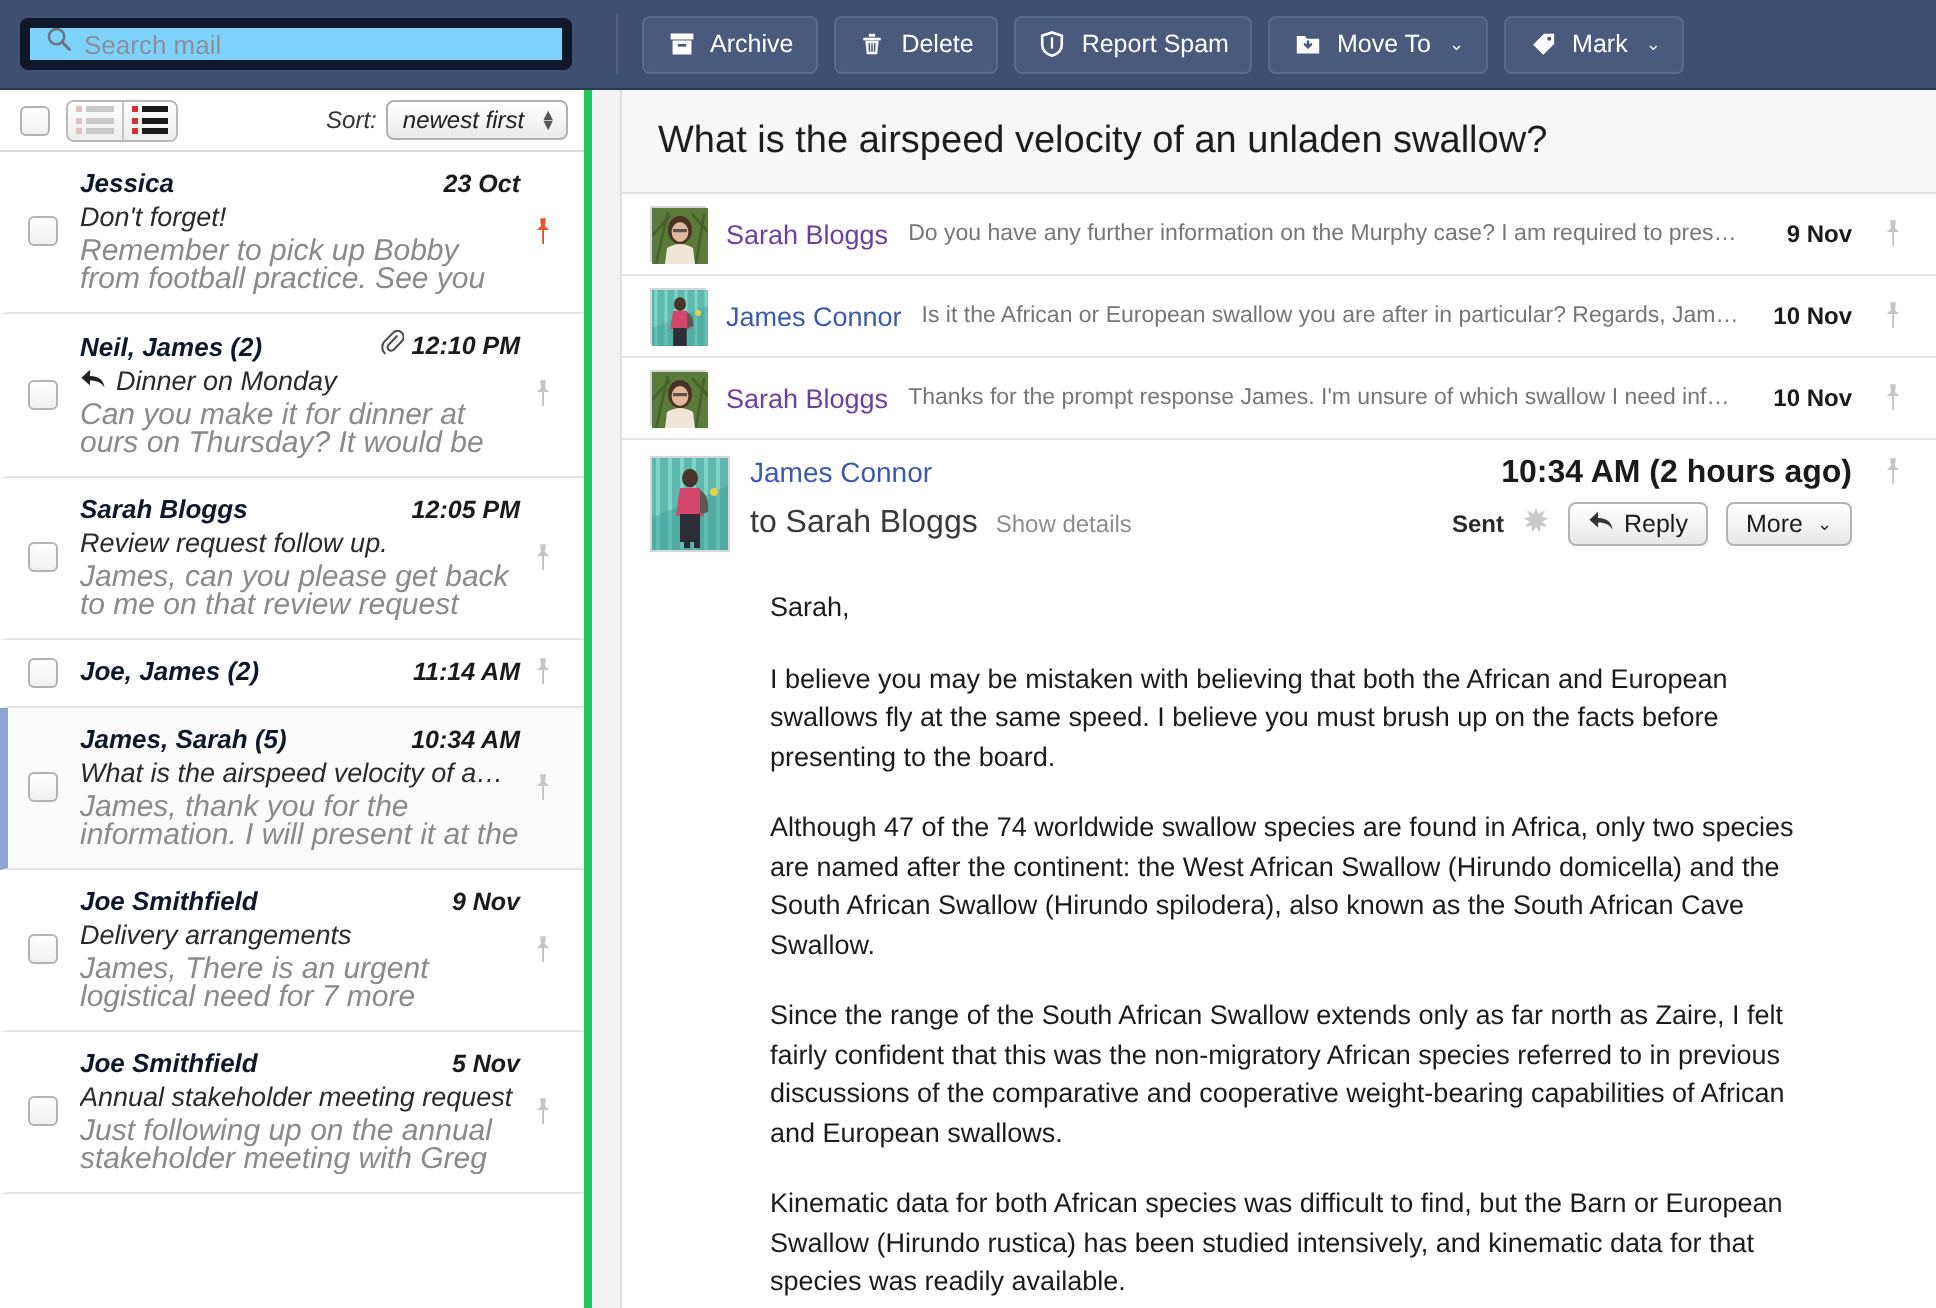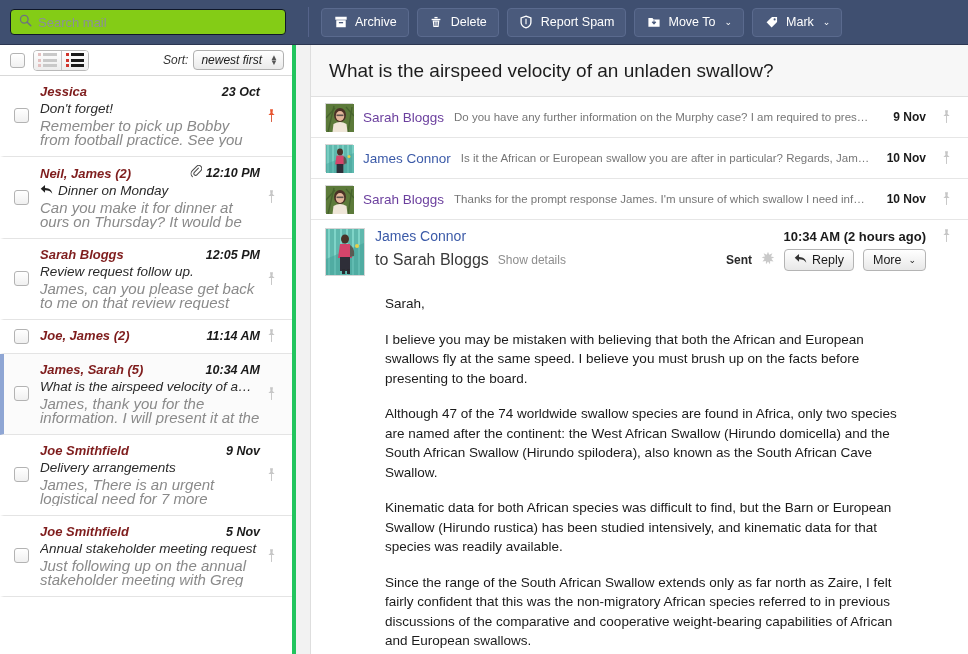--- a/index.html
+++ b/index.html
@@ -16,27 +16,27 @@
     background: #3f4f70;
     border-bottom: 1px solid #2b3651;
     display: flex;
     align-items: center;
     padding: 0 10px;
     gap: 0;
   }
   .search-wrap {
     width: 276px;
     height: 26px;
-    background: #84cc16;
+    background: #7dd3fc;
     border-radius: 4px;
     display: flex;
     align-items: center;
     padding: 0 8px;
     gap: 6px;
-    border: 1px solid #0f172a;
+    border: 5px solid #0f172a;
   }
   .search-input {
     border: none; outline: none; background: transparent;
     font-family: "Liberation Sans", sans-serif;
     font-size: 13px; color: #333; width: 100%;
   }
   .search-input::placeholder { color: #8b8f99; }
   .tb-divider {
     width: 1px; height: 30px; background: #55638a;
     margin: 0 12px 0 22px;
@@ -126,21 +126,21 @@
     cursor: pointer;
     position: relative;
   }
   .mail-item.selected {
     background: #fbfbfb;
     border-left-color: #8fa6d4;
   }
   .mi-cb-col { width: 26px; flex: none; display: flex; align-items: center; }
   .mi-main { flex: 1; min-width: 0; }
   .mi-top { display: flex; align-items: baseline; }
-  .mi-sender { font-size: 13px; font-weight: bold; color: #7f1d1d; }
+  .mi-sender { font-size: 13px; font-weight: bold; color: #0f172a; }
   .mi-meta { margin-left: auto; display: flex; align-items: center; gap: 4px; font-size: 12.5px; color: #1a1a1a; font-weight: bold; }
   .mi-subject {
     font-size: 13.5px; color: #2a2a2a; margin-top: 2px;
     white-space: nowrap; overflow: hidden; text-overflow: ellipsis;
     display: flex; align-items: center; gap: 5px;
   }
   .mi-snippet {
     font-size: 15px; color: #8a8a8a; margin-top: 3px;
     line-height: 14px; max-height: 28px; overflow: hidden;
   }
@@ -181,21 +181,21 @@
   }
   .msg-date { font-size: 12px; font-weight: bold; color: #1a1a1a; white-space: nowrap; }
   .msg-pin { width: 20px; flex: none; display: flex; justify-content: center; }
 
   .msg-open { padding: 8px 12px 0 14px; }
   .mo-head { display: flex; align-items: flex-start; gap: 10px; }
   .mo-av { width: 40px; height: 48px; flex: none; border: 1px solid #d6d6d6; }
   .mo-body { flex: 1; min-width: 0; }
   .mo-row1 { display: flex; align-items: baseline; }
   .mo-name { font-size: 14px; color: #3b5aa8; }
-  .mo-time { margin-left: auto; font-size: 13px; color: #1a1a1a; font-weight: bold; }
+  .mo-time { margin-left: auto; font-size: 16px; color: #1a1a1a; font-weight: bold; }
   .mo-row2 { display: flex; align-items: center; margin-top: 5px; gap: 9px; }
   .mo-to { font-size: 16px; color: #3a3a3a; }
   .mo-details { font-size: 12px; color: #8d8d8d; cursor: pointer; }
   .mo-sent { margin-left: auto; font-size: 12px; color: #2a2a2a; font-weight: bold; }
   .btn-lite {
     border: 1px solid #b4b4b4; border-radius: 4px;
     background: linear-gradient(#ffffff,#e8e8e8);
     height: 22px; padding: 0 9px;
     font-size: 12.5px; color: #1a1a1a;
     display: flex; align-items: center; gap: 5px;
@@ -638,18 +638,18 @@
               <path d="M4.4 1h3.2l-.5 4.2 2.3 2.2H2.6l2.3-2.2z" fill="#c6c6c6"></path>
               <rect x="5.6" y="7.4" width="0.9" height="7.6" fill="#bdbdbd"></rect>
             </svg>
         </div>
       </div>
 
       <div class="mail-body" id="mail-body">
           <p>Sarah,</p>
           <p>I believe you may be mistaken with believing that both the African and European swallows fly at the same speed. I believe you must brush up on the facts before presenting to the board.</p>
           <p>Although 47 of the 74 worldwide swallow species are found in Africa, only two species are named after the continent: the West African Swallow (Hirundo domicella) and the South African Swallow (Hirundo spilodera), also known as the South African Cave Swallow.</p>
+          <p>Since the range of the South African Swallow extends only as far north as Zaire, I felt fairly confident that this was the non-migratory African species referred to in previous discussions of the comparative and cooperative weight-bearing capabilities of African and European swallows.</p>
           <p>Kinematic data for both African species was difficult to find, but the Barn or European Swallow (Hirundo rustica) has been studied intensively, and kinematic data for that species was readily available.</p>
-          <p>Since the range of the South African Swallow extends only as far north as Zaire, I felt fairly confident that this was the non-migratory African species referred to in previous discussions of the comparative and cooperative weight-bearing capabilities of African and European swallows.</p>
         </div>
     </div>
   </div>
 </div>
 
 </body></html>

